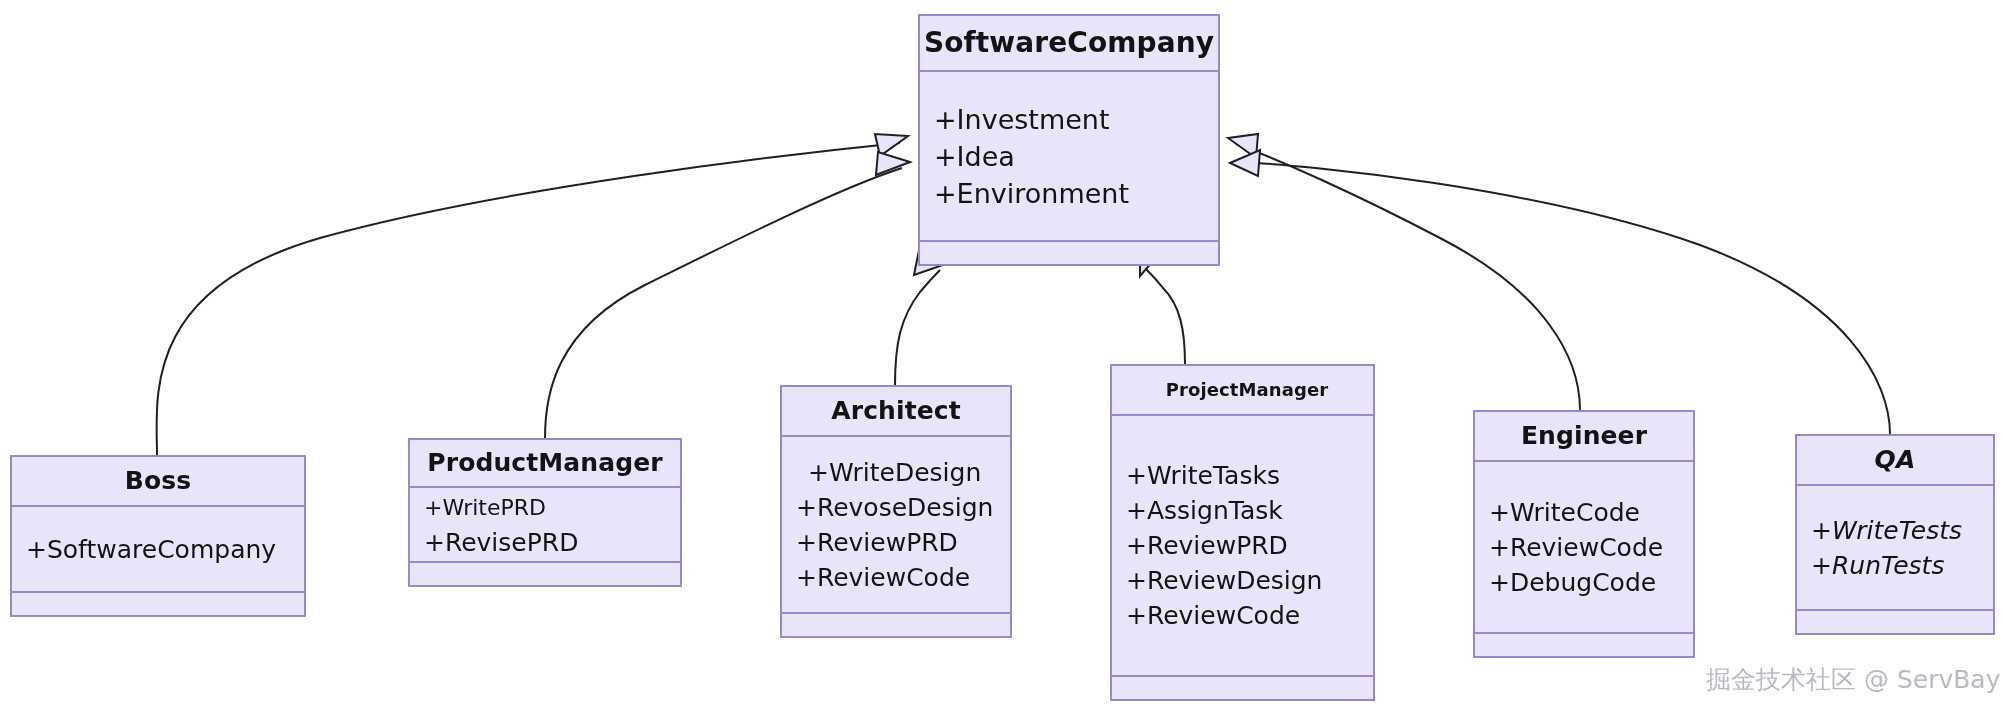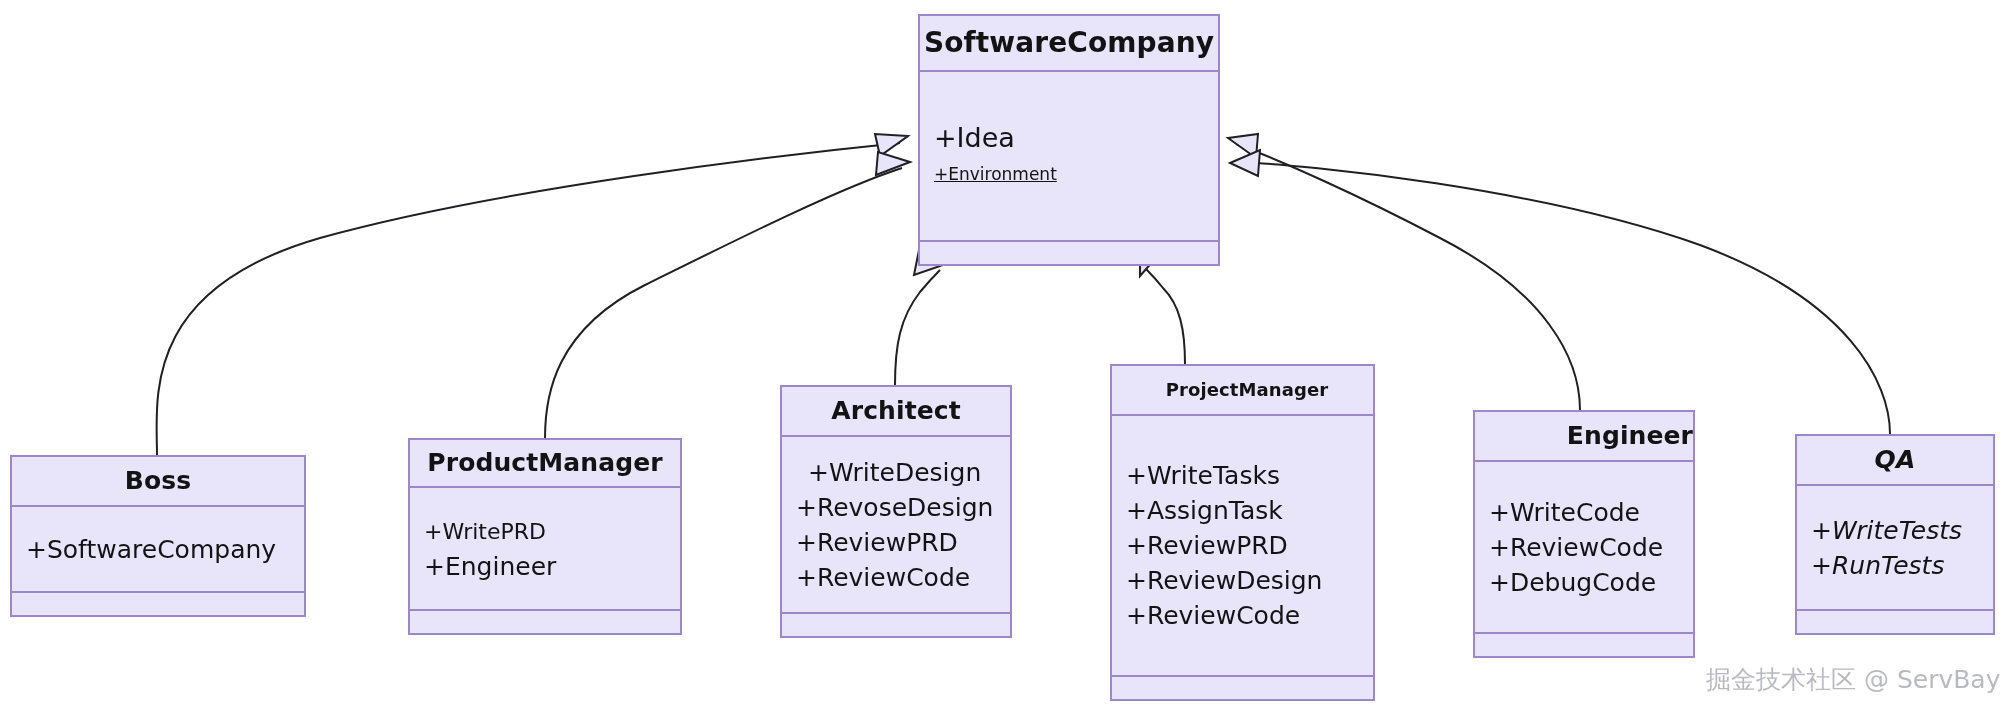--- a/index.html
+++ b/index.html
@@ -82,37 +82,38 @@
       <path d="M 1580 410 C 1580 358 1545 292 1440 238 C 1360 196 1280 160 1236 144" fill="none" stroke="#1f1f24" stroke-width="2"></path>
       <polygon points="1228,138 1258,134 1256,158" fill="#e8e5fb" stroke="#1f1f24" stroke-width="2" stroke-linejoin="miter"></polygon>
       <path d="M 1890 434 C 1890 382 1848 300 1700 245 C 1540 188 1310 165 1238 162" fill="none" stroke="#1f1f24" stroke-width="2"></path>
       <polygon points="1230,163 1260,150 1258,176" fill="#e8e5fb" stroke="#1f1f24" stroke-width="2" stroke-linejoin="miter"></polygon>
     </svg>
 
   <div id="classes-layer">
       <div class="uml-class" style="left: 918px; top: 14px; width: 302px; height: 252px;">
         <div class="uml-title" style="height: 54px; line-height: 54px; font-size: 28px;">SoftwareCompany</div>
         <div class="uml-members">
+          <div class="uml-member" style="font-size: 27px; line-height: 37px; padding: 0px 14px;">+Investment</div>
           <div class="uml-member" style="font-size: 27px; line-height: 37px; padding: 0px 14px;">+Idea</div>
-          <div class="uml-member" style="font-size: 17px; line-height: 37px; padding: 0px 14px; text-decoration: underline;">+Environment</div>
+          <div class="uml-member" style="font-size: 27px; line-height: 37px; padding: 0px 14px;">+Environment</div>
         </div>
         <div class="uml-footer" style="height: 24px;"></div>
       </div>
       <div class="uml-class" style="left: 10px; top: 455px; width: 296px; height: 162px;">
         <div class="uml-title" style="height: 48px; line-height: 48px; font-size: 25px;">Boss</div>
         <div class="uml-members">
           <div class="uml-member" style="font-size: 25px; line-height: 35px; padding: 0px 14px;">+SoftwareCompany</div>
         </div>
         <div class="uml-footer" style="height: 24px;"></div>
       </div>
-      <div class="uml-class" style="left: 408px; top: 438px; width: 274px; height: 197px;">
+      <div class="uml-class" style="left: 408px; top: 438px; width: 274px; height: 149px;">
         <div class="uml-title" style="height: 46px; line-height: 46px; font-size: 25px;">ProductManager</div>
         <div class="uml-members">
           <div class="uml-member" style="font-size: 22px; line-height: 35px; padding: 0px 14px;">+WritePRD</div>
-          <div class="uml-member" style="font-size: 25px; line-height: 35px; padding: 0px 14px;">+Engineer</div>
+          <div class="uml-member" style="font-size: 25px; line-height: 35px; padding: 0px 14px;">+RevisePRD</div>
         </div>
         <div class="uml-footer" style="height: 24px;"></div>
       </div>
       <div class="uml-class" style="left: 780px; top: 385px; width: 232px; height: 253px;">
         <div class="uml-title" style="height: 48px; line-height: 48px; font-size: 25px;">Architect</div>
         <div class="uml-members">
           <div class="uml-member" style="font-size: 25px; line-height: 35px; padding: 0px 26px;">+WriteDesign</div>
           <div class="uml-member" style="font-size: 25px; line-height: 35px; padding: 0px 14px;">+RevoseDesign</div>
           <div class="uml-member" style="font-size: 25px; line-height: 35px; padding: 0px 14px;">+ReviewPRD</div>
           <div class="uml-member" style="font-size: 25px; line-height: 35px; padding: 0px 14px;">+ReviewCode</div>
@@ -124,21 +125,21 @@
         <div class="uml-members">
           <div class="uml-member" style="font-size: 25px; line-height: 35px; padding: 0px 14px;">+WriteTasks</div>
           <div class="uml-member" style="font-size: 25px; line-height: 35px; padding: 0px 14px;">+AssignTask</div>
           <div class="uml-member" style="font-size: 25px; line-height: 35px; padding: 0px 14px;">+ReviewPRD</div>
           <div class="uml-member" style="font-size: 25px; line-height: 35px; padding: 0px 14px;">+ReviewDesign</div>
           <div class="uml-member" style="font-size: 25px; line-height: 35px; padding: 0px 14px;">+ReviewCode</div>
         </div>
         <div class="uml-footer" style="height: 24px;"></div>
       </div>
       <div class="uml-class" style="left: 1473px; top: 410px; width: 222px; height: 248px;">
-        <div class="uml-title" style="height: 48px; line-height: 48px; font-size: 25px; text-align: right;">Engineer</div>
+        <div class="uml-title" style="height: 48px; line-height: 48px; font-size: 25px;">Engineer</div>
         <div class="uml-members">
           <div class="uml-member" style="font-size: 25px; line-height: 35px; padding: 0px 14px;">+WriteCode</div>
           <div class="uml-member" style="font-size: 25px; line-height: 35px; padding: 0px 14px;">+ReviewCode</div>
           <div class="uml-member" style="font-size: 25px; line-height: 35px; padding: 0px 14px;">+DebugCode</div>
         </div>
         <div class="uml-footer" style="height: 24px;"></div>
       </div>
       <div class="uml-class" style="left: 1795px; top: 434px; width: 200px; height: 201px; font-style: italic;">
         <div class="uml-title" style="height: 48px; line-height: 48px; font-size: 25px;">QA</div>
         <div class="uml-members">

